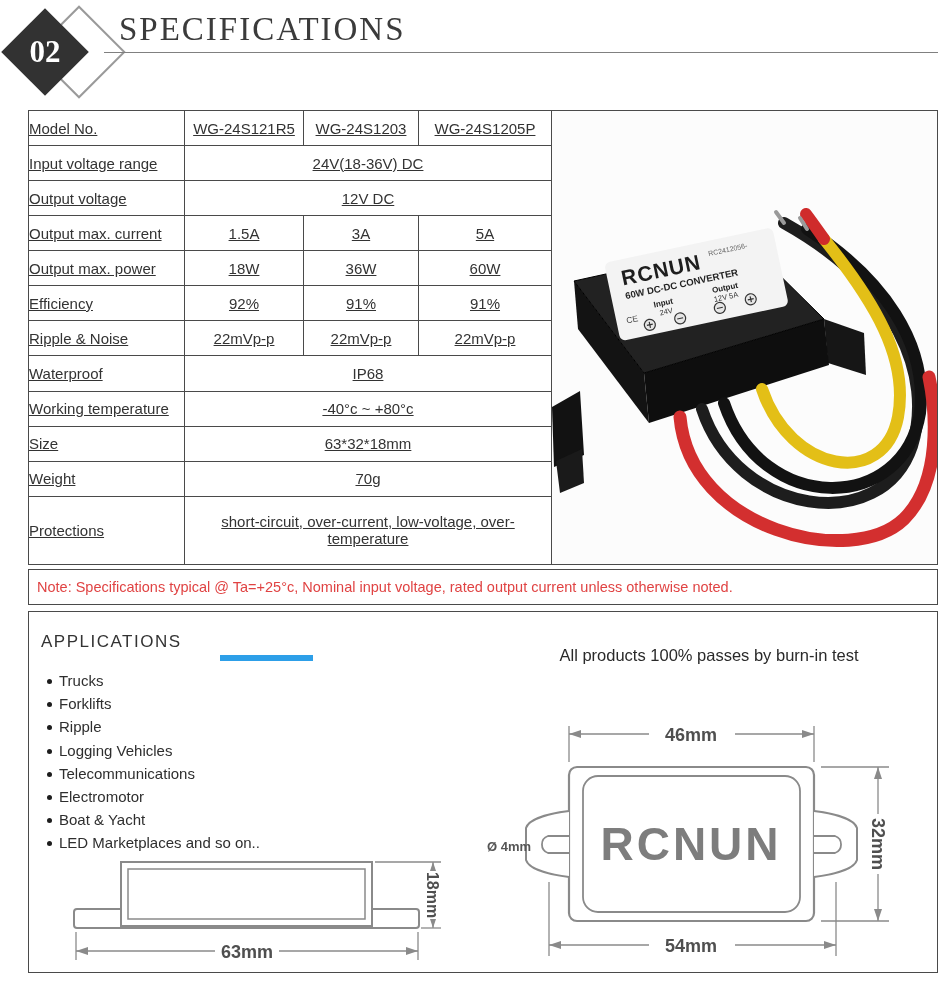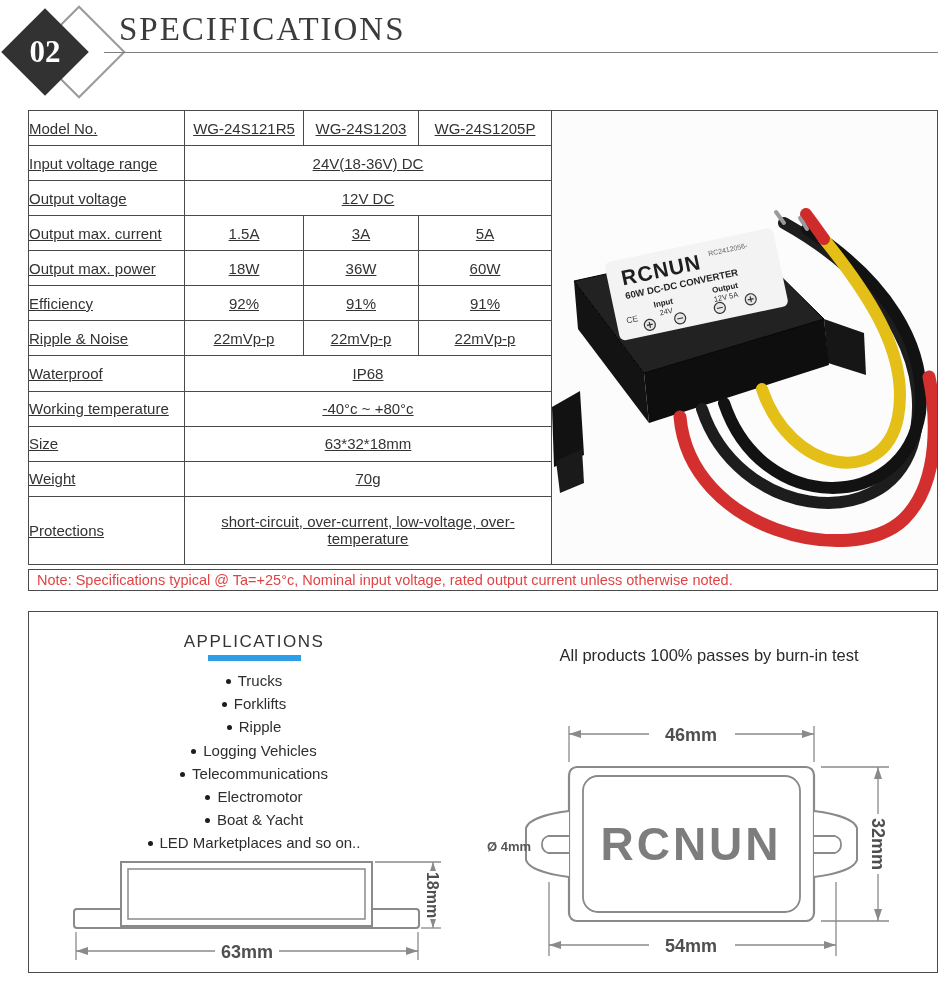--- a/index.html
+++ b/index.html
@@ -18,26 +18,26 @@
   .main-box{position:absolute;left:28px;top:110px;width:910px;height:455px;display:flex;}
   table.spec{width:523px;height:455px;border-collapse:collapse;table-layout:fixed;}
   table.spec td,table.spec th{border:1px solid #4a4a4a;font-weight:normal;font-size:15px;color:#333;padding:0;text-decoration:underline;}
   td.lbl,th.lbl{text-align:left;padding-left:9px;}
   td.val{text-align:center;}
   .red{color:#c9302c;}
   td.small-val{font-size:13.6px;text-align:center;}
   .photo-cell{flex:1;border:1px solid #4a4a4a;border-left:none;position:relative;background:#fcfcfc;overflow:hidden;}
 
   
-  .note-box{position:absolute;left:28px;top:569px;width:910px;height:22px;border:1px solid #4a4a4a;box-sizing:border-box;
+  .note-box{position:absolute;left:28px;top:569px;width:910px;height:36px;border:1px solid #4a4a4a;box-sizing:border-box;
     display:flex;align-items:center;padding-left:8px;font-size:14.5px;color:#e04343;}
 
   
   .bottom-box{position:absolute;left:28px;top:611px;width:910px;height:362px;border:1px solid #4a4a4a;box-sizing:border-box;position:absolute;}
-  .apps{position:absolute;left:0;top:20px;width:450px;text-align:center;}
+  .apps{position:absolute;left:12px;top:20px;width:450px;text-align:left;}
   .apps-title{display:inline-block;font-size:17px;letter-spacing:1.5px;color:#333;}
   .apps-underline{width:93px;height:6px;background:#2d9fe8;margin:3px auto 8px auto;}
   .apps-list{list-style:none;margin:6px;padding:0;}
   .apps-list li{line-height:23.2px;font-size:15px;color:#2e2e2e;}
   .bullet{display:inline-block;width:5px;height:5px;border-radius:50%;background:#1d1d1d;vertical-align:2px;margin-right:7px;}
   .burnin{position:absolute;left:468px;top:34px;width:424px;text-align:center;font-size:16.5px;color:#2a2a2a;}
   .draw-svg{position:absolute;left:0;top:0;width:908px;height:360px;}
 
   svg text{font-family:"Liberation Sans",sans-serif;}
 </style>

